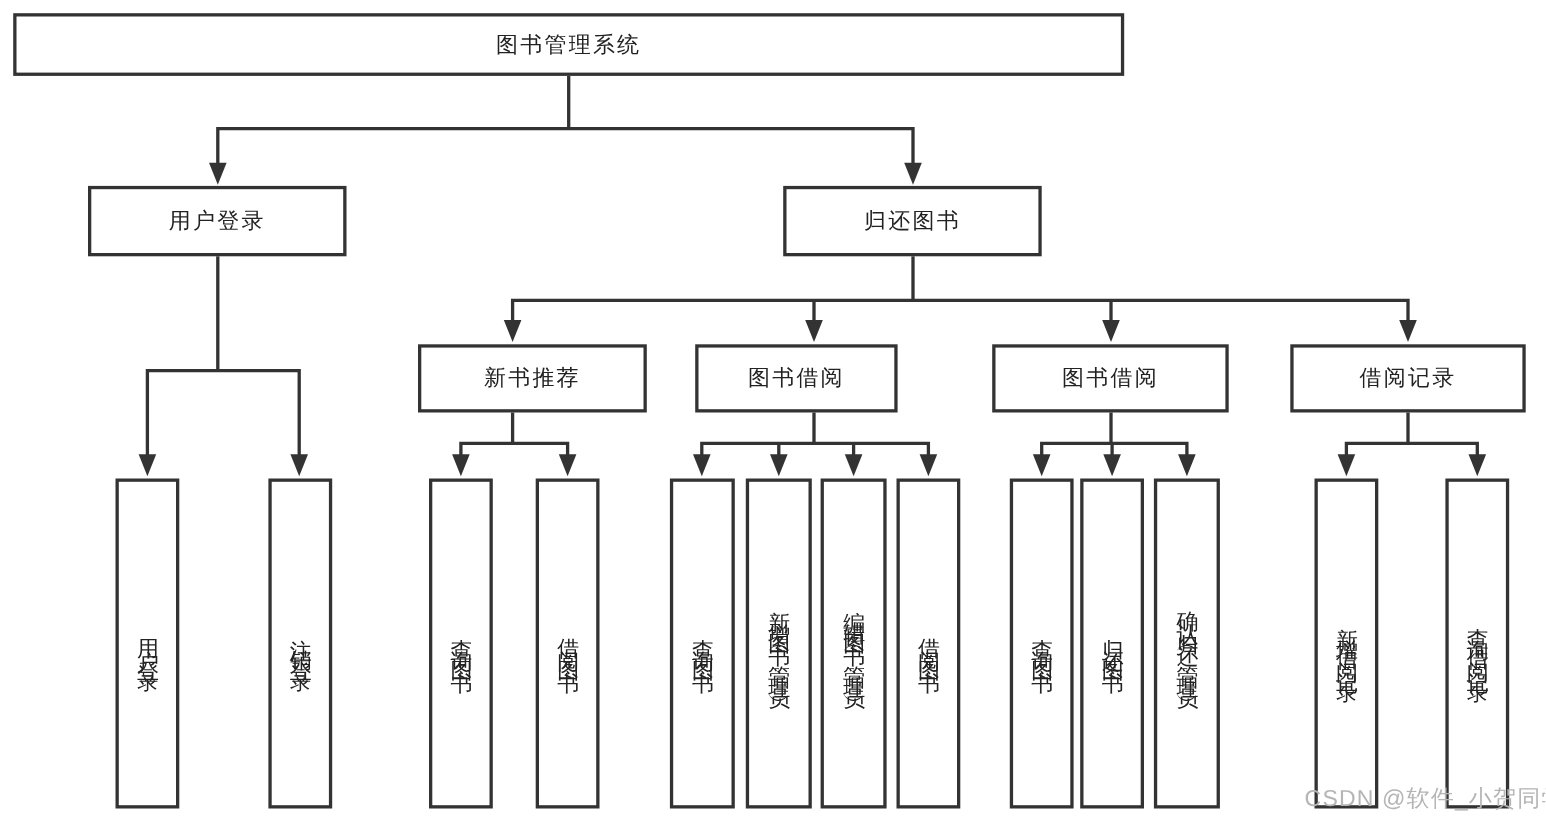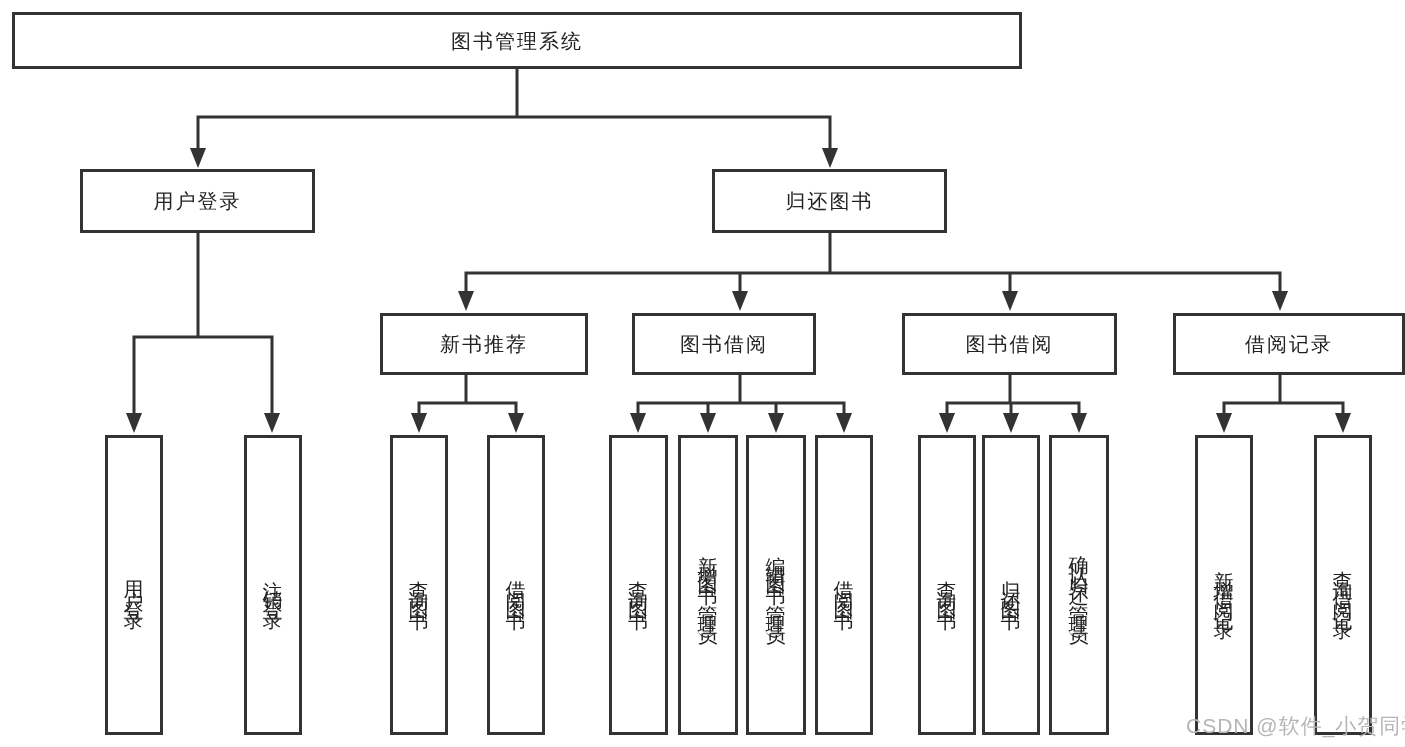--- a/index.html
+++ b/index.html
@@ -86,21 +86,21 @@
 
   <div class="box lvl3" style="left:380px;width:208px;">
     <span class="hlabel">新书推荐</span>
   </div>
   <div class="box lvl3" style="left:632px;width:184px;">
     <span class="hlabel">图书借阅</span>
   </div>
   <div class="box lvl3" style="left:902px;width:215px;">
     <span class="hlabel">图书借阅</span>
   </div>
-  <div class="box lvl3" style="left:1173px;width:232px;">
+  <div class="box lvl3" style="left:1173px;width:214px;">
     <span class="hlabel">借阅记录</span>
   </div>
 
   <div class="box leaf" style="left:105px;width:58px;">
     <span class="vlabel">用户登录</span>
   </div>
   <div class="box leaf" style="left:244px;width:58px;">
     <span class="vlabel">注销登录</span>
   </div>
   <div class="box leaf" style="left:390px;width:58px;">

